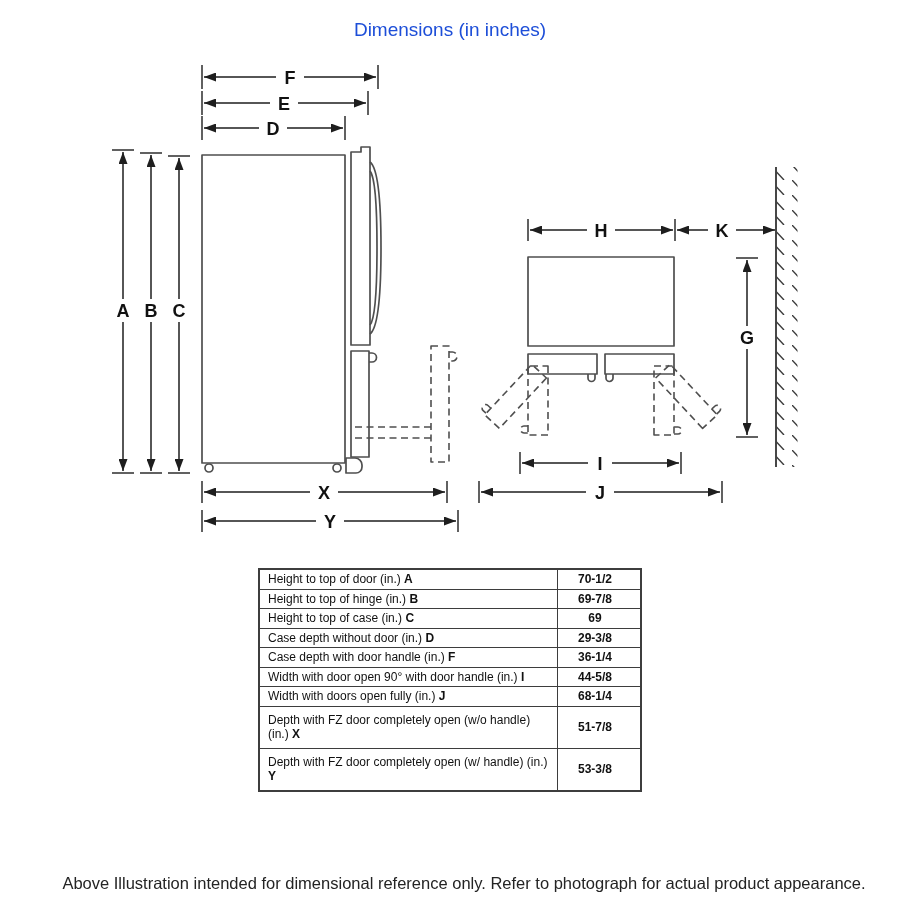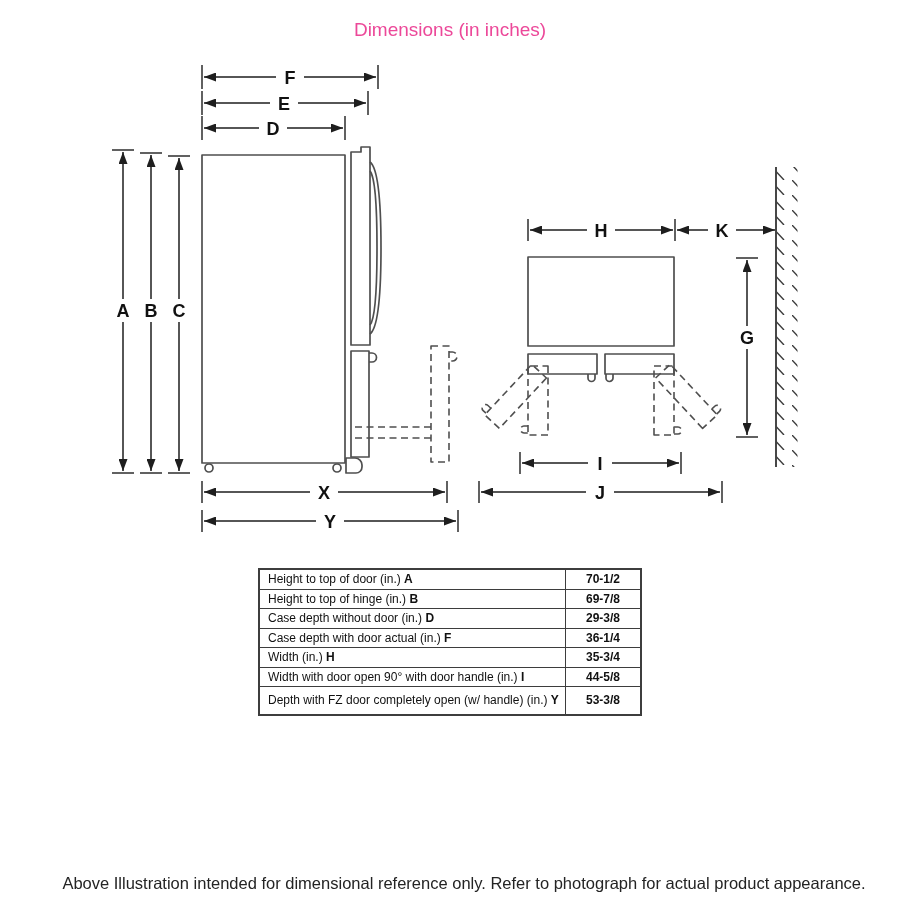--- a/index.html
+++ b/index.html
@@ -1,37 +1,37 @@
 <!DOCTYPE html>
 <html><head>
 <meta charset="utf-8">
 <style>
   html,body { margin:0; padding:0; background:#fff; }
   body { width:900px; height:900px; position:relative; overflow:hidden;
          font-family:"Liberation Sans", sans-serif; }
 
   .title { position:absolute; top:19px; left:0; width:900px; text-align:center;
-           font-size:19px; color:#ec4899; }
+           font-size:19px; color:#1d4ed8; }
 
   .diagram { position:absolute; top:0; left:0; }
 
   .outline { fill:none; stroke:#4f4f4f; stroke-width:1.7px; stroke-linejoin:round; }
   .dashed  { fill:none; stroke:#4f4f4f; stroke-width:1.6px; stroke-dasharray:7 4.5; stroke-linejoin:round; }
   .dim     { stroke:#1e1e1e; stroke-width:1.5px; fill:none; }
   .tick    { stroke:#1e1e1e; stroke-width:1.4px; }
   .wall    { stroke:#333; stroke-width:1.8px; }
   .lbl-bg  { fill:#fff; }
   .dim-label { font-family:"Liberation Sans",sans-serif; font-weight:bold; font-size:18px;
                fill:#111; text-anchor:middle; dominant-baseline:central; }
 
   .spec { position:absolute; left:258px; top:568px; width:384px;
           border-collapse:collapse; table-layout:fixed;
           font-size:12px; color:#111; border:2.5px solid #3d3d3d; }
   .spec td { border:1.6px solid #3d3d3d; padding:2px 3px 2px 8px; line-height:14.5px; }
-  .spec td.val { width:70px; text-align:center; font-weight:bold; padding-left:2px; padding-right:2px; }
+  .spec td.val { width:70px; text-align:center; font-weight:bold; padding-left:2px; padding-right:10px; }
   .spec tr.tall td { padding-top:6px; padding-bottom:6px; }
 
   .footer { position:absolute; top:874px; left:14px; width:900px; text-align:center;
             font-size:16.5px; color:#242424; }
 </style>
 </head>
 <body>
 
 <div class="title">Dimensions (in inches)</div>
 
@@ -192,34 +192,42 @@
   <tbody>
     <tr>
         <td><span>Height to top of door (in.) </span><b>A</b></td>
         <td class="val">70-1/2</td>
       </tr>
     <tr>
         <td><span>Height to top of hinge (in.) </span><b>B</b></td>
         <td class="val">69-7/8</td>
       </tr>
     <tr>
+        <td><span>Height to top of case (in.) </span><b>C</b></td>
+        <td class="val">69</td>
+      </tr>
+    <tr>
         <td><span>Case depth without door (in.) </span><b>D</b></td>
         <td class="val">29-3/8</td>
       </tr>
     <tr>
-        <td><span>Case depth with door actual (in.) </span><b>F</b></td>
+        <td><span>Case depth with door handle (in.) </span><b>F</b></td>
         <td class="val">36-1/4</td>
-      </tr>
-    <tr>
-        <td><span>Width (in.) </span><b>H</b></td>
-        <td class="val">35-3/4</td>
       </tr>
     <tr>
         <td><span>Width with door open 90° with door handle (in.) </span><b>I</b></td>
         <td class="val">44-5/8</td>
+      </tr>
+    <tr>
+        <td><span>Width with doors open fully (in.) </span><b>J</b></td>
+        <td class="val">68-1/4</td>
+      </tr>
+    <tr class="tall">
+        <td><span>Depth with FZ door completely open (w/o handle) (in.) </span><b>X</b></td>
+        <td class="val">51-7/8</td>
       </tr>
     <tr class="tall">
         <td><span>Depth with FZ door completely open (w/ handle) (in.) </span><b>Y</b></td>
         <td class="val">53-3/8</td>
       </tr>
   </tbody>
 </table>
 
 <div class="footer">Above Illustration intended for dimensional reference only. Refer to photograph for actual product appearance.</div>
 

